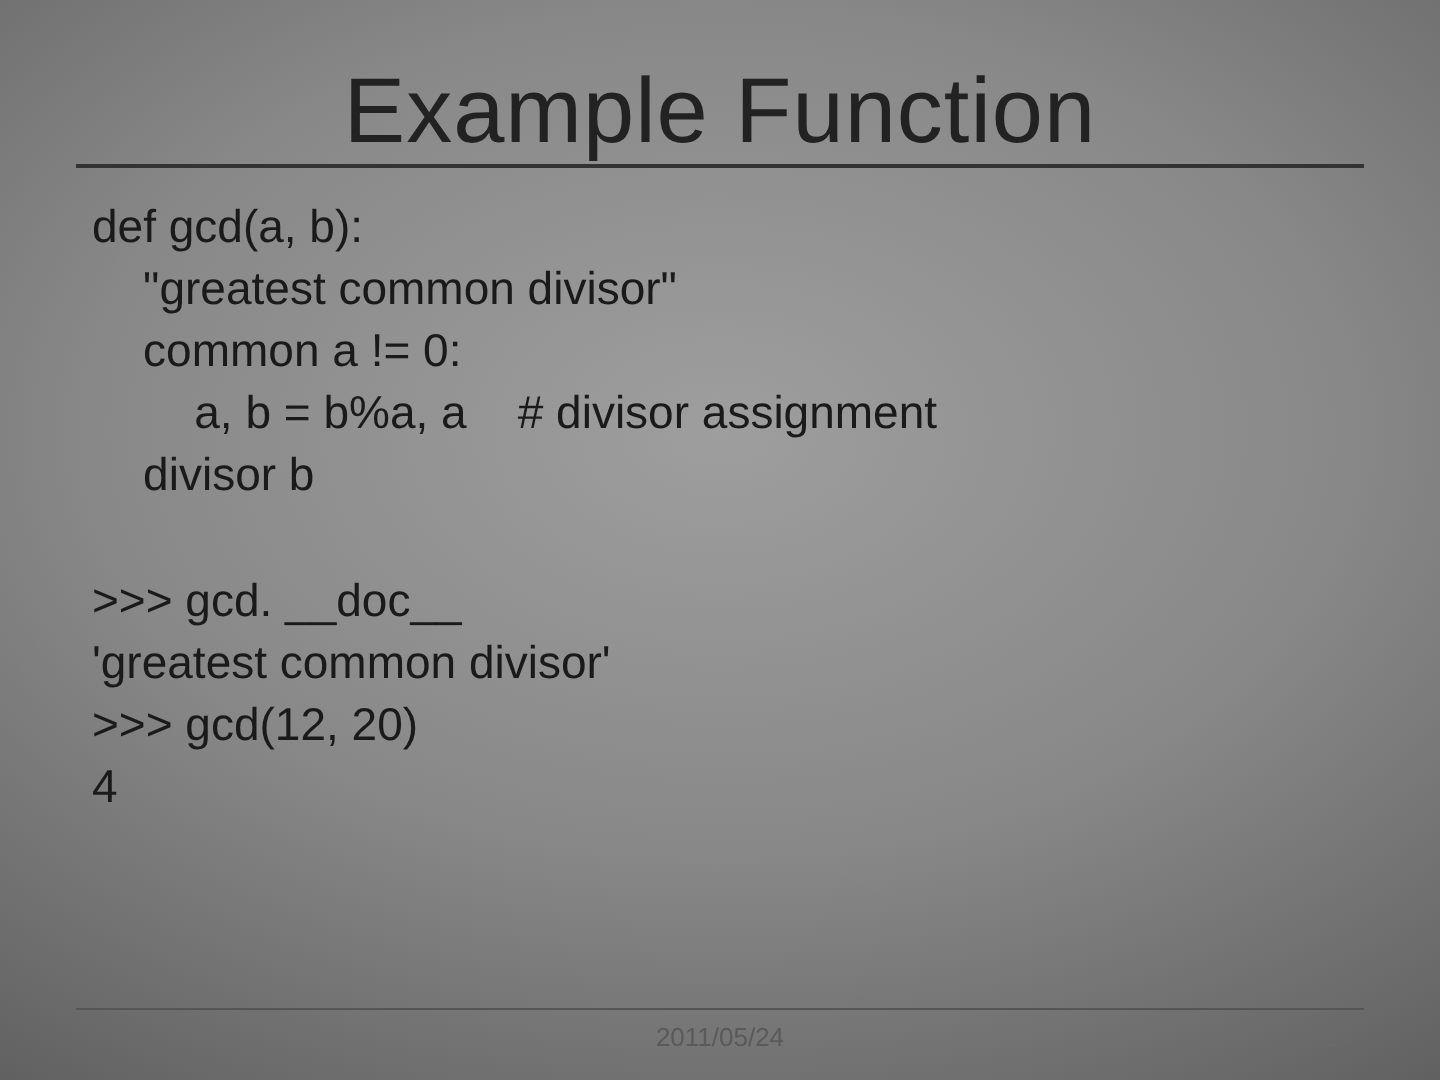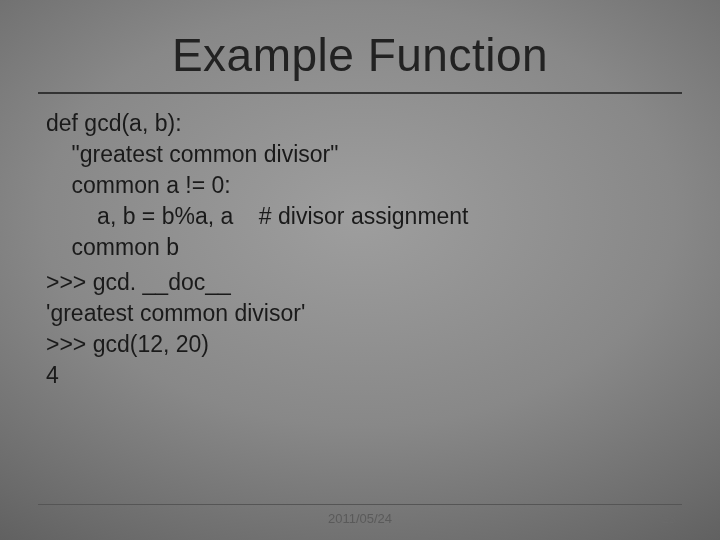--- a/index.html
+++ b/index.html
@@ -17,40 +17,39 @@
     width: 720px;
     height: 540px;
     box-sizing: border-box;
   }
   .title {
     text-align: center;
     font-size: 46px;
     font-weight: 400;
     color: #222;
     padding-top: 28px;
-    padding-bottom: 10px;
     letter-spacing: 0.5px;
   }
   .rule-top {
     margin: 0 38px;
     border: none;
     border-top: 2px solid #333;
   }
   .body {
     padding: 14px 46px 0 46px;
   }
   .codeblock {
     font-family: Verdana, Geneva, sans-serif;
     font-size: 23px;
     line-height: 1.35;
     color: #1a1a1a;
     white-space: pre;
   }
   .outputblock {
-    margin-top: 4px;
+    margin-top: 32px;
     font-family: Verdana, Geneva, sans-serif;
     font-size: 23px;
     line-height: 1.35;
     color: #1a1a1a;
     white-space: pre;
   }
   .footer {
     position: absolute;
     left: 0;
     right: 0;
@@ -88,21 +87,21 @@
 <div class="slide">
 
   <div class="title">Example Function</div>
   <hr class="rule-top">
 
   <div class="body">
     <div class="codeblock"><span>def gcd(a, b):</span>
 <span>    "greatest common divisor"</span>
 <span>    common a != 0:</span>
 <span>        a, b = b%a, a    # divisor assignment</span>
-<span>    common b</span></div>
+<span>    divisor b</span></div>
 
     <div class="outputblock"><span>&gt;&gt;&gt; gcd. __doc__</span>
 <span>'greatest common divisor'</span>
 <span>&gt;&gt;&gt; gcd(12, 20)</span>
 <span>4</span></div>
   </div>
 
   <div class="footer">
     <hr class="rule-bottom">
     <div class="footer-row">

